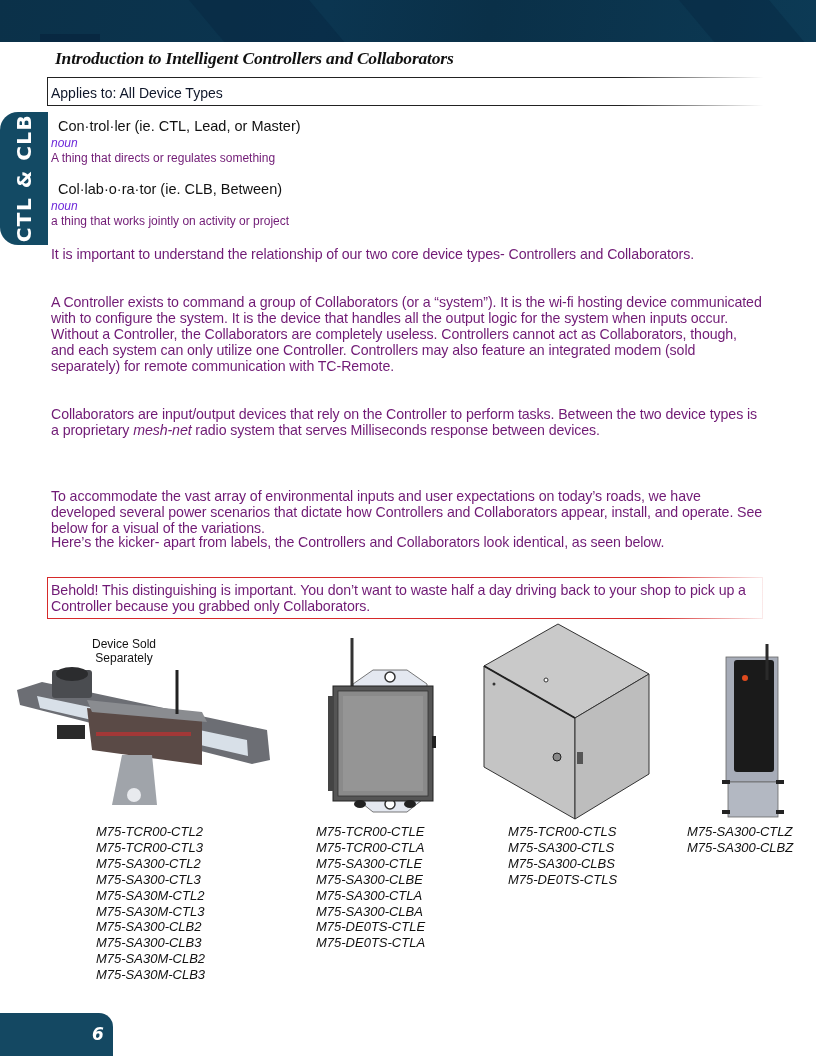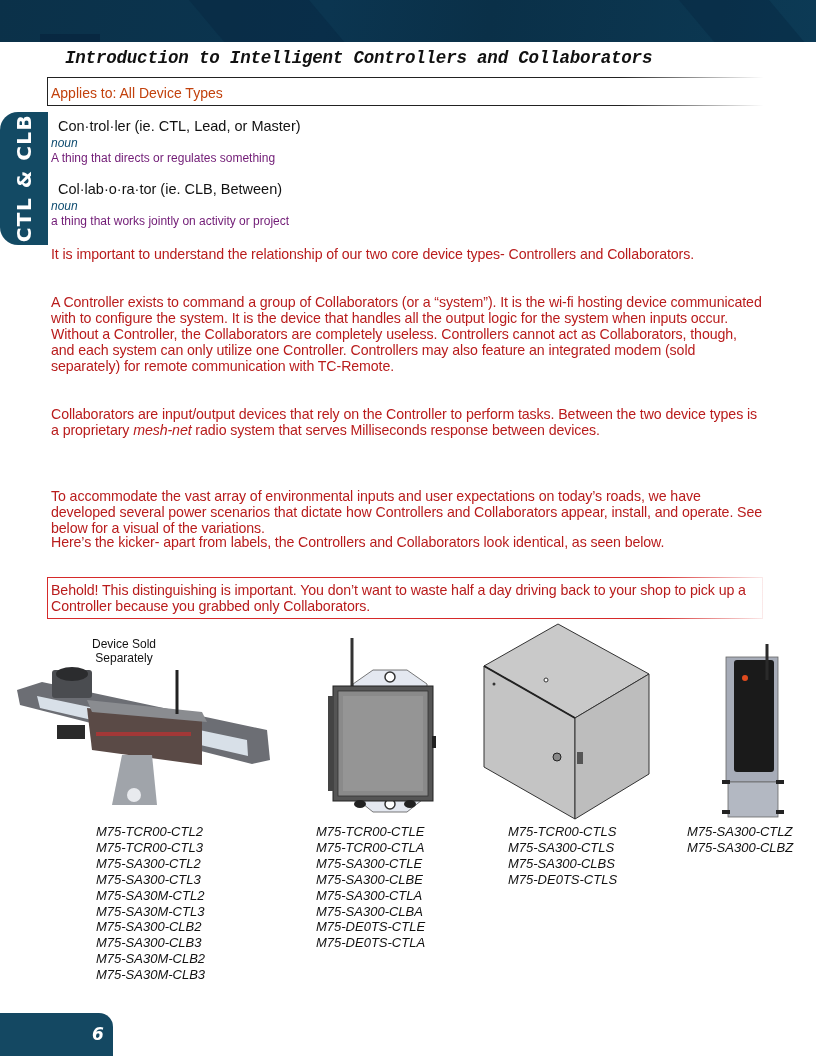--- a/index.html
+++ b/index.html
@@ -19,51 +19,51 @@
   }
   .header-band .facet2 {
     position: absolute; left: 700px; top: -10px; width: 90px; height: 70px;
     background: rgba(5, 35, 60, 0.35); transform: skewX(40deg);
   }
   .header-band .facet3 {
     position: absolute; left: 40px; top: 34px; width: 60px; height: 10px;
     background: rgba(5, 30, 55, 0.5);
   }
   .page-title {
-    position: absolute; left: 65px; top: 48px;
-    font-family: Liberation Mono, monospace; font-weight: bold; font-style: italic;
+    position: absolute; left: 55px; top: 48px;
+    font-family: Liberation Serif, serif; font-weight: bold; font-style: italic;
     font-size: 17.5px; letter-spacing: -0.2px; color: #111;
   }
   .applies-box {
     position: absolute; left: 47px; top: 77px; width: 716px; height: 29px;
     border-left: 1.5px solid #222; border-top: 1.5px solid #222; border-bottom: 1.5px solid #222;
     border-image: linear-gradient(90deg, #222 0%, #222 80%, rgba(34,34,34,0) 100%) 1;
     box-sizing: border-box;
   }
   .applies-text {
-    position: absolute; left: 51px; top: 85px; font-size: 14px; color: #c2410c;
+    position: absolute; left: 51px; top: 85px; font-size: 14px; color: #0f172a;
   }
   .side-tab {
     position: absolute; left: 0; top: 112px; width: 48px; height: 133px;
     background: #134a64; border-radius: 0 0 0 0;
     border-top-left-radius: 18px; border-bottom-left-radius: 18px;
   }
   .side-tab-label {
     position: absolute; left: 24px; top: 178px; transform: translate(-50%, -50%) rotate(-90deg);
     white-space: nowrap; color: #ffffff; font-weight: bold; font-size: 20px;
     font-family: "DejaVu Sans", sans-serif; letter-spacing: 1.5px;
   }
   .term {
     position: absolute; left: 58px; font-size: 14.5px; color: #111;
   }
-  .pos { position: absolute; left: 51px; font-size: 12px; font-style: italic; color: #0c4a6e; }
+  .pos { position: absolute; left: 51px; font-size: 12px; font-style: italic; color: #6d28d9; }
   .defn { position: absolute; left: 51px; font-size: 12px; color: #701a75; }
   .defn.it { }
   .para {
-    position: absolute; left: 51px; width: 712px; font-size: 14.2px; line-height: 16px; color: #b91c1c;
+    position: absolute; left: 51px; width: 712px; font-size: 14.2px; line-height: 16px; color: #701a75;
     letter-spacing: -0.1px;
   }
   .para i { font-style: italic; text-align: right; }
   .warning-box {
     position: absolute; left: 47px; top: 577px; width: 716px; height: 42px;
     border: 1.5px solid #d62a2a; box-sizing: border-box;
     border-image: linear-gradient(90deg, #d62a2a 0%, #d62a2a 85%, rgba(214,42,42,0.1) 100%) 1;
   }
   .modem-label {
     position: absolute; left: 74px; top: 637px; width: 100px; text-align: center;

